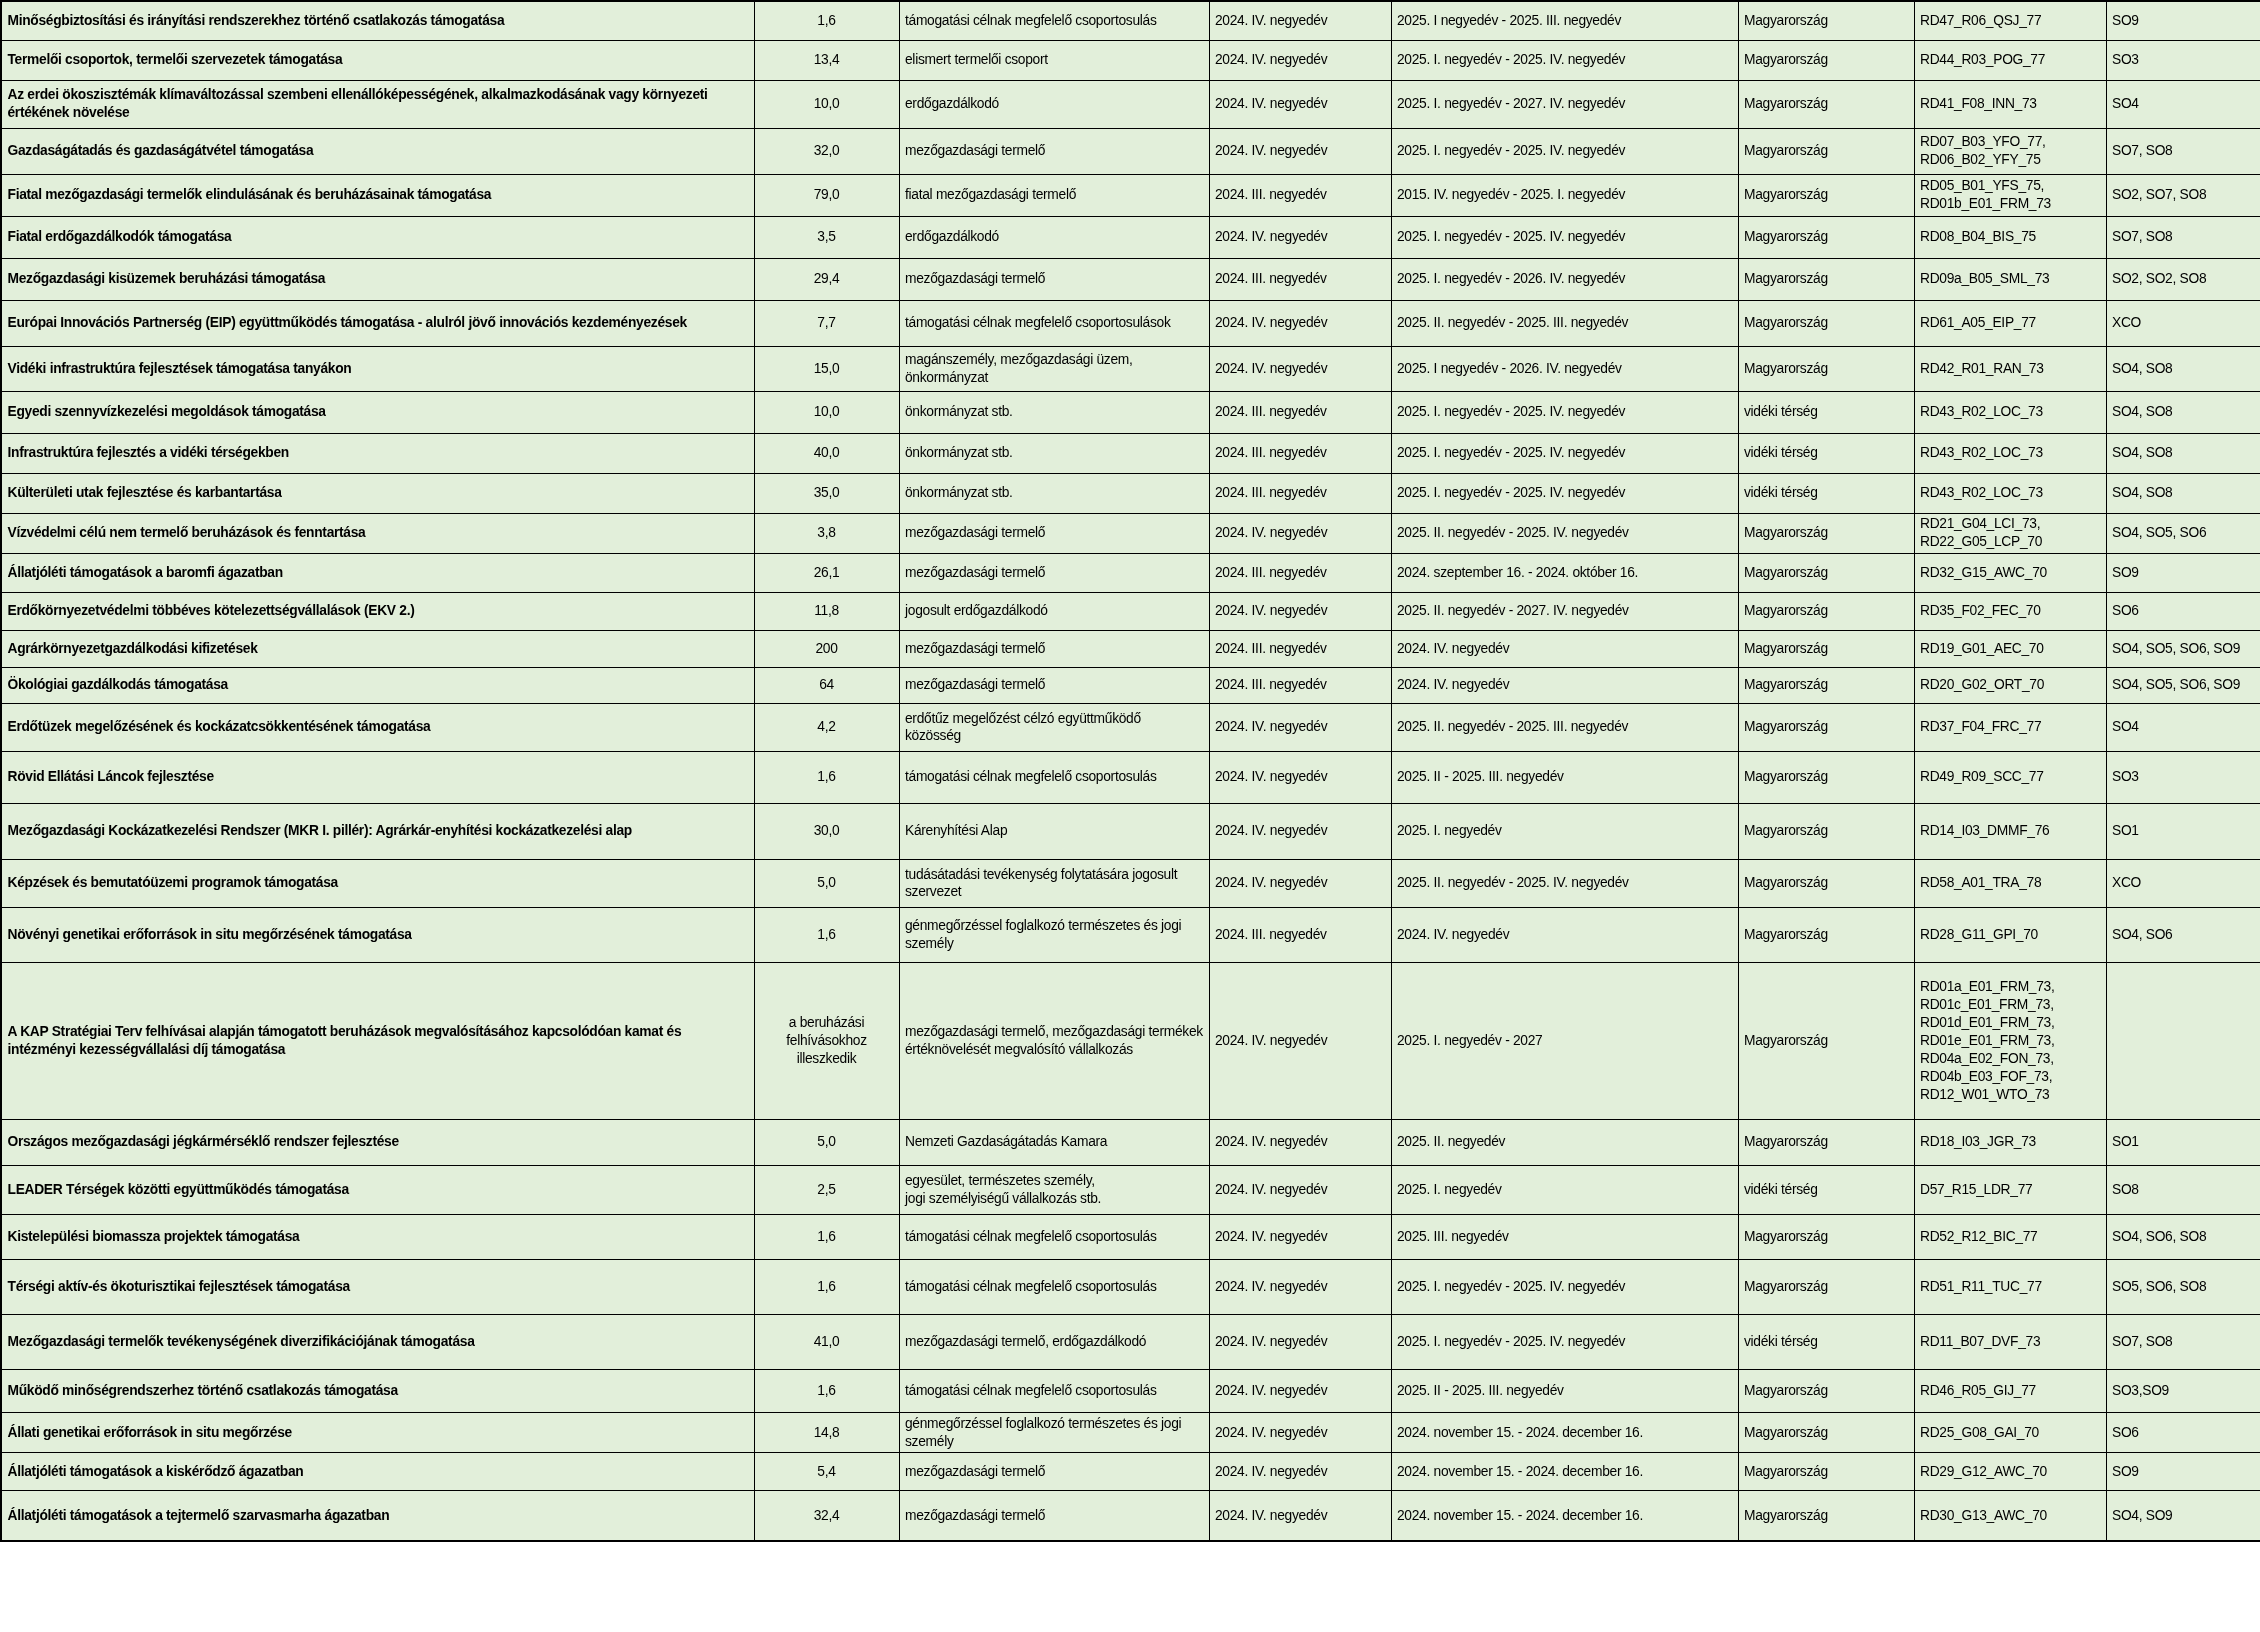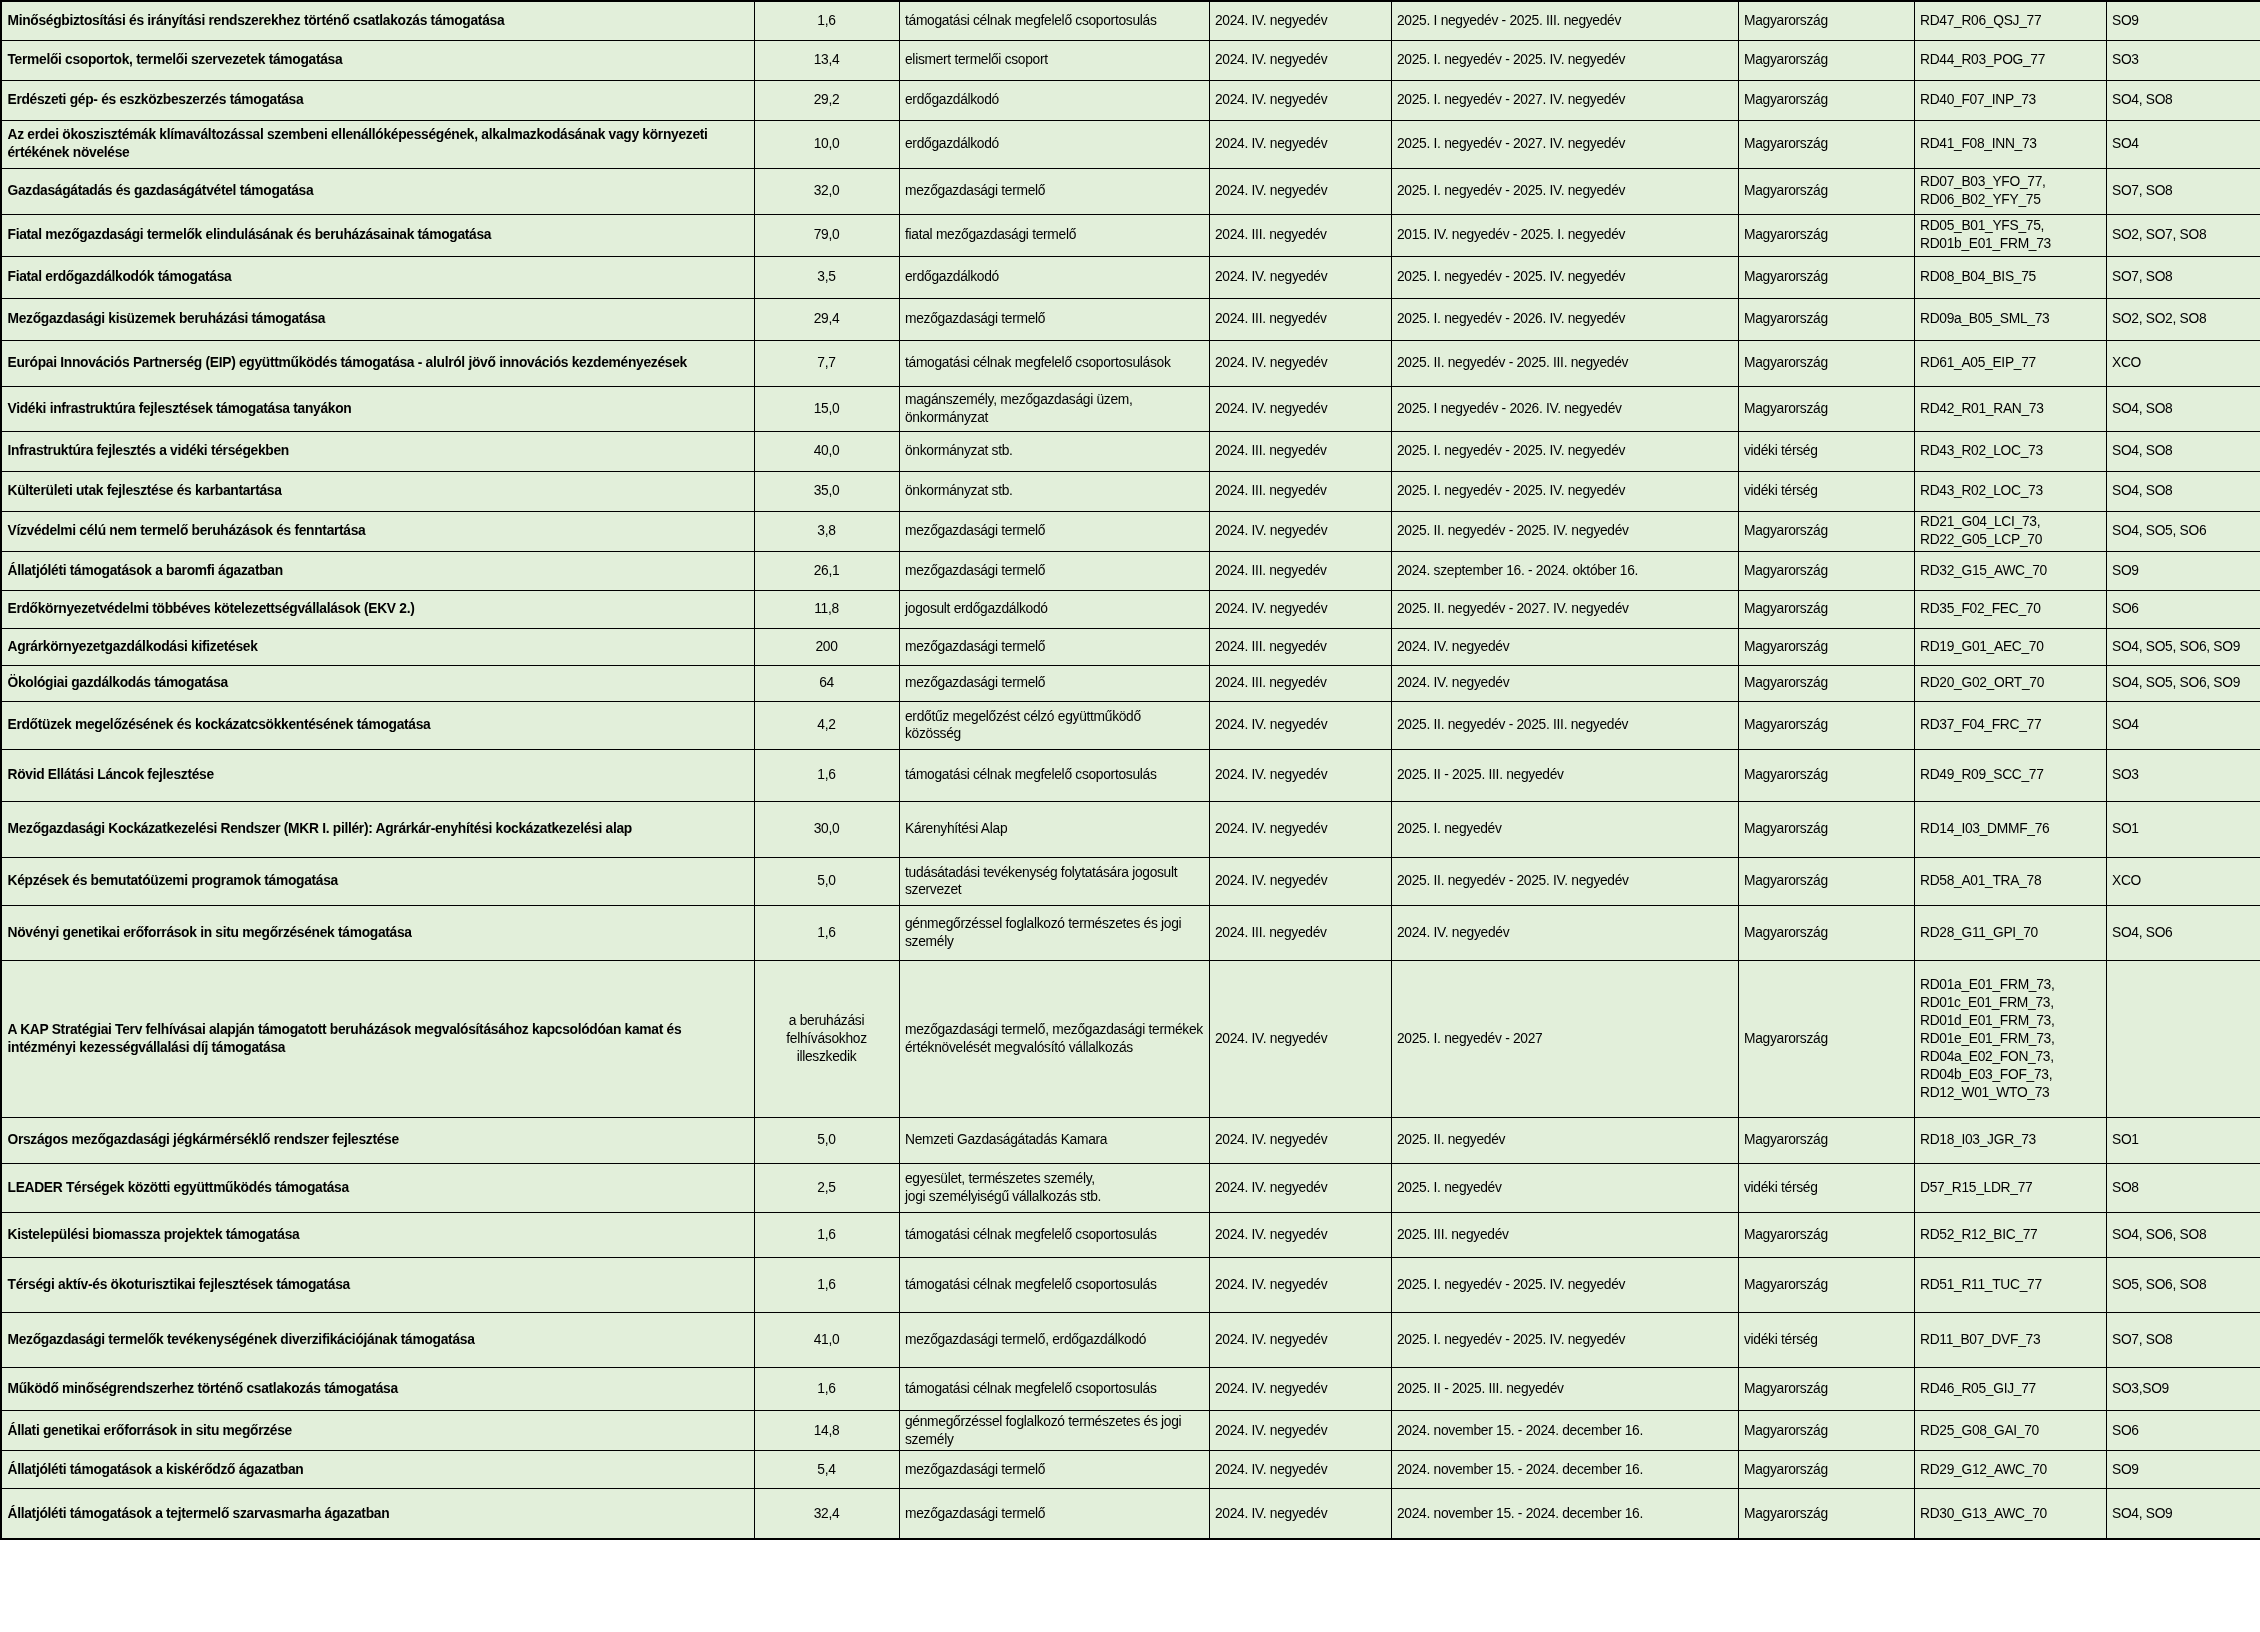--- a/index.html
+++ b/index.html
@@ -62,30 +62,20 @@
       <tr data-name="table-row" style="height: 40px;">
         <td class="c0" data-name="cell-program-name">Termelői csoportok, termelői szervezetek támogatása</td>
         <td class="c1" data-name="cell-amount">13,4</td>
         <td class="c2" data-name="cell-beneficiary">elismert termelői csoport</td>
         <td class="c3" data-name="cell-announcement-quarter">2024. IV. negyedév</td>
         <td class="c4" data-name="cell-submission-period">2025. I. negyedév - 2025. IV. negyedév</td>
         <td class="c5" data-name="cell-region">Magyarország</td>
         <td class="c6" data-name="cell-intervention-code">RD44_R03_POG_77</td>
         <td class="c7" data-name="cell-so-codes">SO3</td>
       </tr>
-      <tr data-name="table-row" style="height: 40px;">
-        <td class="c0" data-name="cell-program-name">Erdészeti gép- és eszközbeszerzés támogatása</td>
-        <td class="c1" data-name="cell-amount">29,2</td>
-        <td class="c2" data-name="cell-beneficiary">erdőgazdálkodó</td>
-        <td class="c3" data-name="cell-announcement-quarter">2024. IV. negyedév</td>
-        <td class="c4" data-name="cell-submission-period">2025. I. negyedév - 2027. IV. negyedév</td>
-        <td class="c5" data-name="cell-region">Magyarország</td>
-        <td class="c6" data-name="cell-intervention-code">RD40_F07_INP_73</td>
-        <td class="c7" data-name="cell-so-codes">SO4, SO8</td>
-      </tr>
       <tr data-name="table-row" style="height: 48px;">
         <td class="c0" data-name="cell-program-name">Az erdei ökoszisztémák klímaváltozással szembeni ellenállóképességének, alkalmazkodásának vagy környezeti értékének növelése</td>
         <td class="c1" data-name="cell-amount">10,0</td>
         <td class="c2" data-name="cell-beneficiary">erdőgazdálkodó</td>
         <td class="c3" data-name="cell-announcement-quarter">2024. IV. negyedév</td>
         <td class="c4" data-name="cell-submission-period">2025. I. negyedév - 2027. IV. negyedév</td>
         <td class="c5" data-name="cell-region">Magyarország</td>
         <td class="c6" data-name="cell-intervention-code">RD41_F08_INN_73</td>
         <td class="c7" data-name="cell-so-codes">SO4</td>
       </tr>
@@ -143,20 +133,30 @@
       </tr>
       <tr data-name="table-row" style="height: 45px;">
         <td class="c0" data-name="cell-program-name">Vidéki infrastruktúra fejlesztések támogatása tanyákon</td>
         <td class="c1" data-name="cell-amount">15,0</td>
         <td class="c2" data-name="cell-beneficiary">magánszemély, mezőgazdasági üzem,
 önkormányzat</td>
         <td class="c3" data-name="cell-announcement-quarter">2024. IV. negyedév</td>
         <td class="c4" data-name="cell-submission-period">2025. I negyedév - 2026. IV. negyedév</td>
         <td class="c5" data-name="cell-region">Magyarország</td>
         <td class="c6" data-name="cell-intervention-code">RD42_R01_RAN_73</td>
+        <td class="c7" data-name="cell-so-codes">SO4, SO8</td>
+      </tr>
+      <tr data-name="table-row" style="height: 42px;">
+        <td class="c0" data-name="cell-program-name">Egyedi szennyvízkezelési megoldások támogatása</td>
+        <td class="c1" data-name="cell-amount">10,0</td>
+        <td class="c2" data-name="cell-beneficiary">önkormányzat stb.</td>
+        <td class="c3" data-name="cell-announcement-quarter">2024. III. negyedév</td>
+        <td class="c4" data-name="cell-submission-period">2025. I. negyedév - 2025. IV. negyedév</td>
+        <td class="c5" data-name="cell-region">vidéki térség</td>
+        <td class="c6" data-name="cell-intervention-code">RD43_R02_LOC_73</td>
         <td class="c7" data-name="cell-so-codes">SO4, SO8</td>
       </tr>
       <tr data-name="table-row" style="height: 40px;">
         <td class="c0" data-name="cell-program-name">Infrastruktúra fejlesztés a vidéki térségekben</td>
         <td class="c1" data-name="cell-amount">40,0</td>
         <td class="c2" data-name="cell-beneficiary">önkormányzat stb.</td>
         <td class="c3" data-name="cell-announcement-quarter">2024. III. negyedév</td>
         <td class="c4" data-name="cell-submission-period">2025. I. negyedév - 2025. IV. negyedév</td>
         <td class="c5" data-name="cell-region">vidéki térség</td>
         <td class="c6" data-name="cell-intervention-code">RD43_R02_LOC_73</td>

